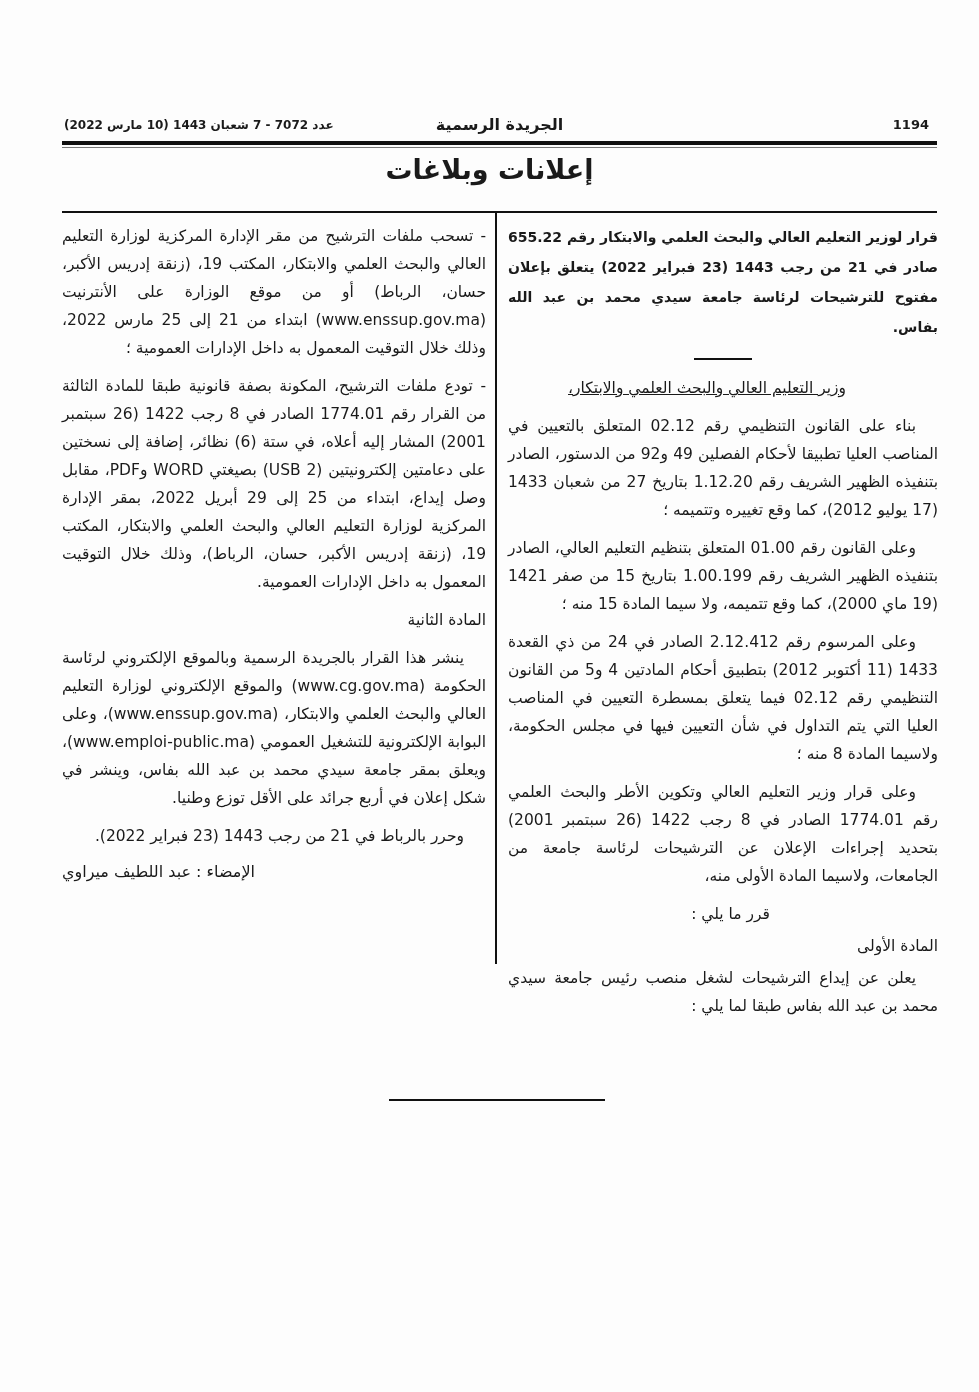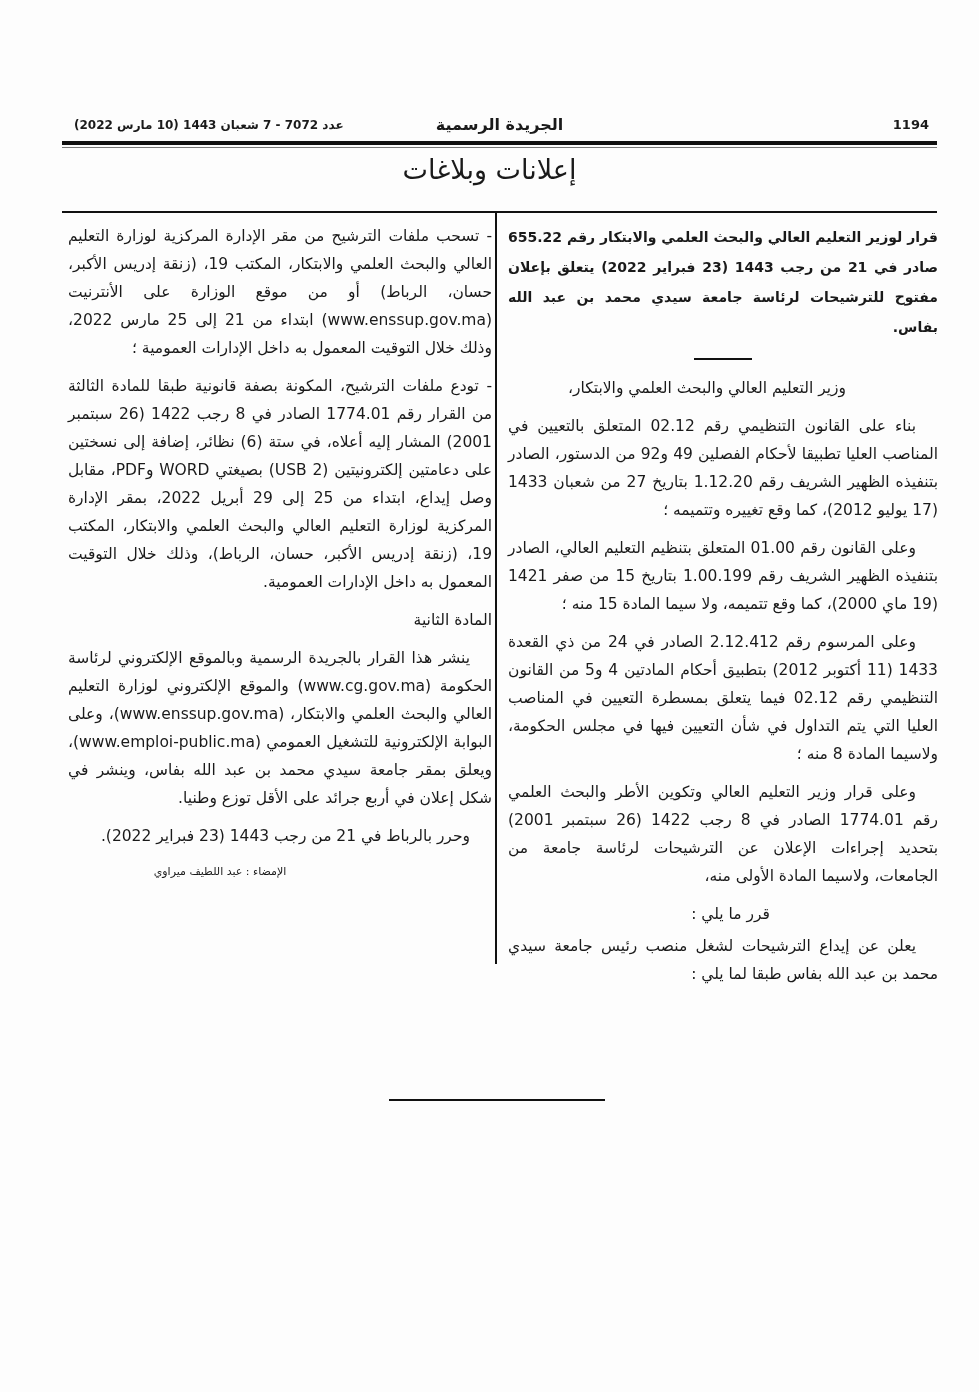--- a/index.html
+++ b/index.html
@@ -2,39 +2,39 @@
 <html><head>
 <meta charset="utf-8">
 <style>
   html, body { margin: 0; padding: 0; background: #ffffff; }
   body { width: 979px; height: 1392px; position: relative; overflow: hidden; color: #1a1a1a; font-family: "DejaVu Sans", sans-serif; }
   .page { position: absolute; left: 0; top: 0; width: 979px; height: 1392px; background: #fdfdfd; }
 
   .hdr { position: absolute; left: 62px; right: 42px; top: 115px; height: 22px; direction: rtl; }
   .hdr .pnum { position: absolute; right: 8px; top: 2px; font-size: 13px; font-weight: bold; direction: ltr; }
   .hdr .gtitle { position: absolute; left: 0; right: 0; top: 0; text-align: center; font-size: 16px; font-weight: bold; }
-  .hdr .issue { position: absolute; left: 12px; top: 3px; font-size: 12px; font-weight: bold; }
+  .hdr .issue { position: absolute; left: 2px; top: 3px; font-size: 12px; font-weight: bold; }
   .rule-thick { position: absolute; left: 62px; right: 42px; top: 141px; height: 4px; background: #111; }
   .rule-thin { position: absolute; left: 62px; right: 42px; top: 147px; height: 1px; background: #777; }
 
-  .section-title { position: absolute; left: 0; right: 0; top: 154px; text-align: center; font-size: 27px; font-weight: normal; direction: rtl; }
+  .section-title { position: absolute; left: 0; right: 0; top: 154px; text-align: center; font-size: 27px; font-weight: bold; direction: rtl; }
   .rule-cols { position: absolute; left: 62px; right: 42px; top: 211px; height: 2px; background: #111; }
   .col-divider { position: absolute; left: 495px; top: 212px; width: 2px; height: 752px; background: #111; }
 
   .col { position: absolute; top: 222px; direction: rtl; text-align: justify; font-size: 15.5px; line-height: 28px; }
   .col-right { left: 508px; width: 430px; }
-  .col-left { left: 68px; width: 424px; }
+  .col-left { left: 62px; width: 424px; }
   .col p { margin: 0 0 10px 0; }
   .indent { text-indent: 22px; }
   .decision-title { font-weight: bold; font-size: 14px; line-height: 30px; margin-bottom: 16px !important; }
   .short-rule { width: 58px; height: 2px; background: #111; margin: 12px auto 14px auto; }
   .center { text-align: right; text-indent: 0; }
-  .minister { text-align: right; text-indent: 92px; }
+  .minister { text-align: right; text-indent: 92px; text-decoration: underline; }
   .decided { text-indent: 168px; text-align: right; }
-  .signature { font-size: 11px; text-align: center; margin-right: 120px !important; margin-top: -2px !important; }
+  .signature { font-size: 16px; text-align: left; margin-right: 120px !important; margin-top: -2px !important; }
   .bottom-rule { position: absolute; left: 389px; top: 1099px; width: 216px; height: 2px; background: #111; }
 </style>
 </head>
 <body>
 
 <div class="page">
 
   <div class="hdr">
     <span class="pnum">1194</span>
     <div class="gtitle">الجريدة الرسمية</div>
@@ -49,20 +49,21 @@
 
   <div class="col col-right">
     <p class="decision-title">قرار لوزير التعليم العالي والبحث العلمي والابتكار رقم 655.22 صادر في 21 من رجب 1443 (23 فبراير 2022) يتعلق بإعلان مفتوح للترشيحات لرئاسة جامعة سيدي محمد بن عبد الله بفاس.</p>
     <div class="short-rule"></div>
     <p class="minister">وزير التعليم العالي والبحث العلمي والابتكار،</p>
     <p class="indent">بناء على القانون التنظيمي رقم 02.12 المتعلق بالتعيين في المناصب العليا تطبيقا لأحكام الفصلين 49 و92 من الدستور، الصادر بتنفيذه الظهير الشريف رقم 1.12.20 بتاريخ 27 من شعبان 1433 (17 يوليو 2012)، كما وقع تغييره وتتميمه ؛</p>
     <p class="indent">وعلى القانون رقم 01.00 المتعلق بتنظيم التعليم العالي، الصادر بتنفيذه الظهير الشريف رقم 1.00.199 بتاريخ 15 من صفر 1421 (19 ماي 2000)، كما وقع تتميمه، ولا سيما المادة 15 منه ؛</p>
     <p class="indent">وعلى المرسوم رقم 2.12.412 الصادر في 24 من ذي القعدة 1433 (11 أكتوبر 2012) بتطبيق أحكام المادتين 4 و5 من القانون التنظيمي رقم 02.12 فيما يتعلق بمسطرة التعيين في المناصب العليا التي يتم التداول في شأن التعيين فيها في مجلس الحكومة، ولاسيما المادة 8 منه ؛</p>
     <p class="indent">وعلى قرار وزير التعليم العالي وتكوين الأطر والبحث العلمي رقم 1774.01 الصادر في 8 رجب 1422 (26 سبتمبر 2001) بتحديد إجراءات الإعلان عن الترشيحات لرئاسة جامعة من الجامعات، ولاسيما المادة الأولى منه،</p>
     <p class="decided" style="margin-bottom:4px">قرر ما يلي :</p>
+    <p class="center" style="margin-bottom:4px">المادة الأولى</p>
     <p class="indent">يعلن عن إيداع الترشيحات لشغل منصب رئيس جامعة سيدي محمد بن عبد الله بفاس طبقا لما يلي :</p>
   </div>
 
   <div class="col col-left">
     <p>- تسحب ملفات الترشيح من مقر الإدارة المركزية لوزارة التعليم العالي والبحث العلمي والابتكار، المكتب 19، (زنقة إدريس الأكبر، حسان، الرباط) أو من موقع الوزارة على الأنترنيت (www.enssup.gov.ma) ابتداء من 21 إلى 25 مارس 2022، وذلك خلال التوقيت المعمول به داخل الإدارات العمومية ؛</p>
     <p>- تودع ملفات الترشيح، المكونة بصفة قانونية طبقا للمادة الثالثة من القرار رقم 1774.01 الصادر في 8 رجب 1422 (26 سبتمبر 2001) المشار إليه أعلاه، في ستة (6) نظائر، إضافة إلى نسختين على دعامتين إلكترونيتين (2 USB) بصيغتي WORD وPDF، مقابل وصل إيداع، ابتداء من 25 إلى 29 أبريل 2022، بمقر الإدارة المركزية لوزارة التعليم العالي والبحث العلمي والابتكار، المكتب 19، (زنقة إدريس الأكبر، حسان، الرباط)، وذلك خلال التوقيت المعمول به داخل الإدارات العمومية.</p>
     <p class="center">المادة الثانية</p>
     <p class="indent">ينشر هذا القرار بالجريدة الرسمية وبالموقع الإلكتروني لرئاسة الحكومة (www.cg.gov.ma) والموقع الإلكتروني لوزارة التعليم العالي والبحث العلمي والابتكار، (www.enssup.gov.ma)، وعلى البوابة الإلكترونية للتشغيل العمومي (www.emploi-public.ma)، ويعلق بمقر جامعة سيدي محمد بن عبد الله بفاس، وينشر في شكل إعلان في أربع جرائد على الأقل توزع وطنيا.</p>
     <p class="indent">وحرر بالرباط في 21 من رجب 1443 (23 فبراير 2022).</p>
     <p class="signature">الإمضاء : عبد اللطيف ميراوي</p>

